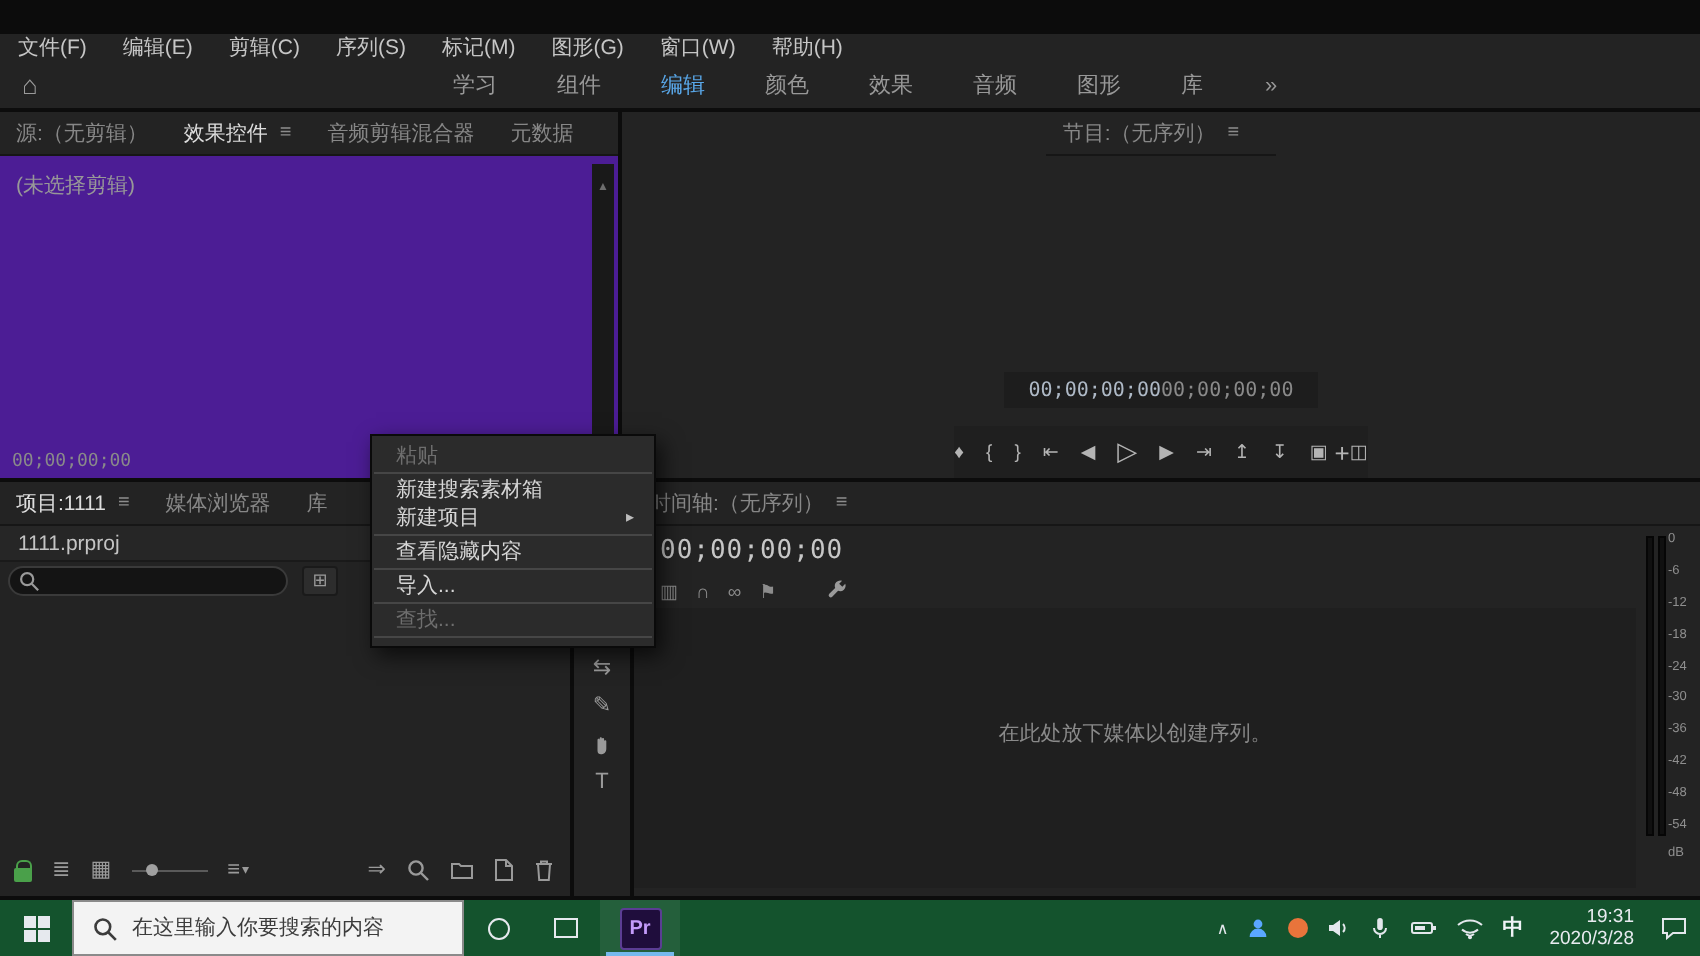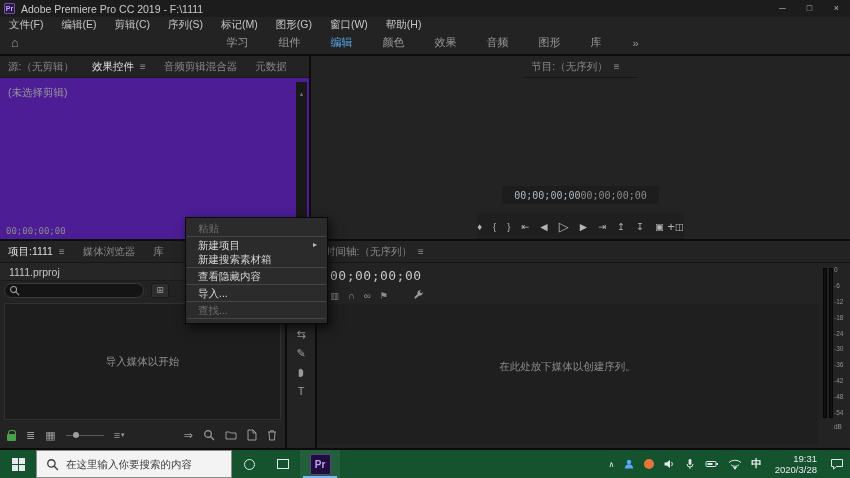--- a/index.html
+++ b/index.html
@@ -124,29 +124,20 @@
   .chev { font-size: 8px; color: #e3e7ec; }
   .dot-app { width: 10px; height: 10px; border-radius: 50%; background: #e8743b; }
   .ime { color: #f0f3f7; font-size: 10.5px; font-weight: bold; }
   .clock { text-align: right; color: #e8ebf0; font-size: 9.5px; line-height: 11px; margin: 0 4px; }
 </style>
 </head>
 <body>
 
 <div class="screen">
 
-  <div class="titlebar">
-    <span class="app-badge">Pr</span>
-    <span class="window-title">Adobe Premiere Pro CC 2019 - F:\1111</span>
-    <div class="win-controls">
-      <span class="win-btn">─</span>
-      <span class="win-btn">□</span>
-      <span class="win-btn close">×</span>
-    </div>
-  </div>
 
   <div class="menubar">
     <span class="menu-item">文件(F)</span>
     <span class="menu-item">编辑(E)</span>
     <span class="menu-item">剪辑(C)</span>
     <span class="menu-item">序列(S)</span>
     <span class="menu-item">标记(M)</span>
     <span class="menu-item">图形(G)</span>
     <span class="menu-item">窗口(W)</span>
     <span class="menu-item">帮助(H)</span>
@@ -223,23 +214,20 @@
       <span class="file-name">1111.prproj</span>
     </div>
     <div class="search-row">
       <input class="search-field" type="text" style="">
       <svg class="search-ic" viewBox="0 0 12 12">
           <circle cx="5" cy="5" r="3.3" fill="none" stroke="#9a9a9a" stroke-width="1.2"></circle>
           <line x1="7.5" y1="7.5" x2="11" y2="11" stroke="#9a9a9a" stroke-width="1.2"></line>
         </svg>
       <span class="search-opt-btn">⊞</span>
     </div>
-    <div class="dropzone">
-      <span class="dropzone-msg">导入媒体以开始</span>
-    </div>
     <div class="proj-toolbar">
       <span class="lock"></span>
       <span class="pt-ic">≣</span>
       <span class="pt-ic sp10">▦</span>
       <span class="slider">
           <span class="knob"></span>
         </span>
       <span class="pt-ic">≡</span>
       <span class="caret">▾</span>
       <span class="pt-ic sp-auto">⇒</span>
@@ -311,25 +299,25 @@
       <span class="meter-unit">dB</span>
     </div>
   </div>
 
   <div class="ctx-menu">
     <div class="ctx-item disabled">
       <span class="lbl">粘贴</span>
     </div>
     <div class="ctx-sep"></div>
     <div class="ctx-item">
+      <span class="lbl">新建搜索素材箱</span>
+    </div>
+    <div class="ctx-item">
       <span class="lbl">新建项目</span>
       <span class="sub">▸</span>
-    </div>
-    <div class="ctx-item">
-      <span class="lbl">新建搜索素材箱</span>
     </div>
     <div class="ctx-sep"></div>
     <div class="ctx-item">
       <span class="lbl">查看隐藏内容</span>
     </div>
     <div class="ctx-sep"></div>
     <div class="ctx-item">
       <span class="lbl">导入...</span>
     </div>
     <div class="ctx-sep"></div>

